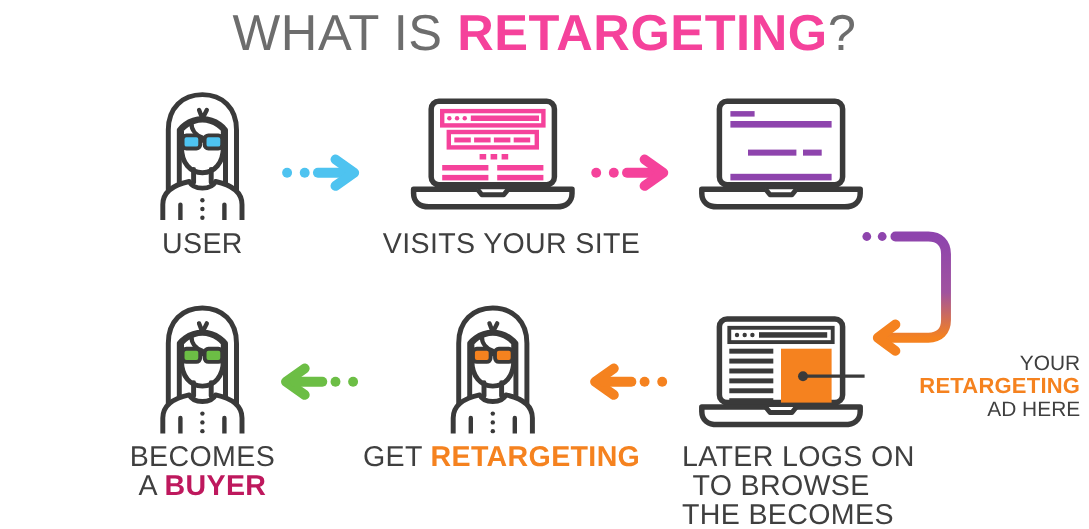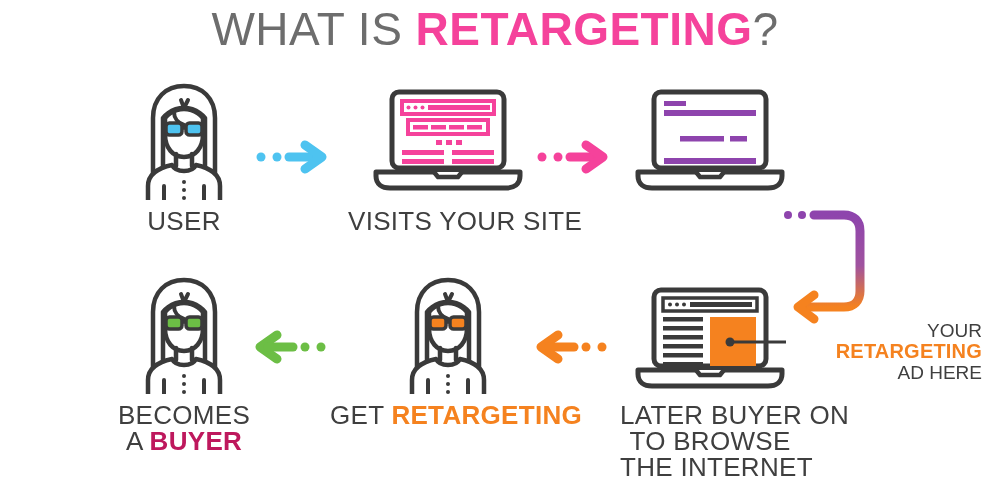--- a/index.html
+++ b/index.html
@@ -201,23 +201,23 @@
       <path d="M96 56 L170 56" stroke="#3a3a3a" stroke-width="3"></path>
     </svg>
   </div>
 
   <div class="callout" style="left:806px;top:320px;width:176px;">
     <div>YOUR</div>
     <div class="oj">RETARGETING</div>
     <div>AD HERE</div>
   </div>
   <div class="cap" style="left:620px;top:402px;width:180px;">
-    <div>LATER BUYER ON</div>
+    <div>LATER LOGS ON</div>
     <div>TO BROWSE</div>
-    <div>THE INTERNET</div>
+    <div>THE BECOMES</div>
   </div>
 
   <div class="arrow" style="left:536px;top:330px;">
     <svg width="72" height="34" viewBox="0 0 72 34">
       <path d="M22 5 L5 17 L22 29" stroke="#f5821f" stroke-width="9" fill="none" stroke-linecap="round" stroke-linejoin="round"></path>
       <path d="M13 17 L38 17" stroke="#f5821f" stroke-width="9" stroke-linecap="round"></path>
       <circle cx="50" cy="17" r="4.5" fill="#f5821f"></circle>
       <circle cx="66" cy="17" r="4.5" fill="#f5821f"></circle>
     </svg>
   </div>

